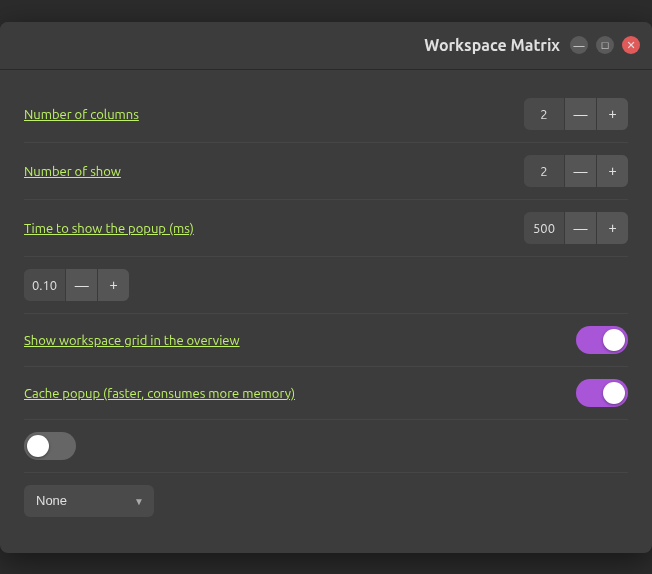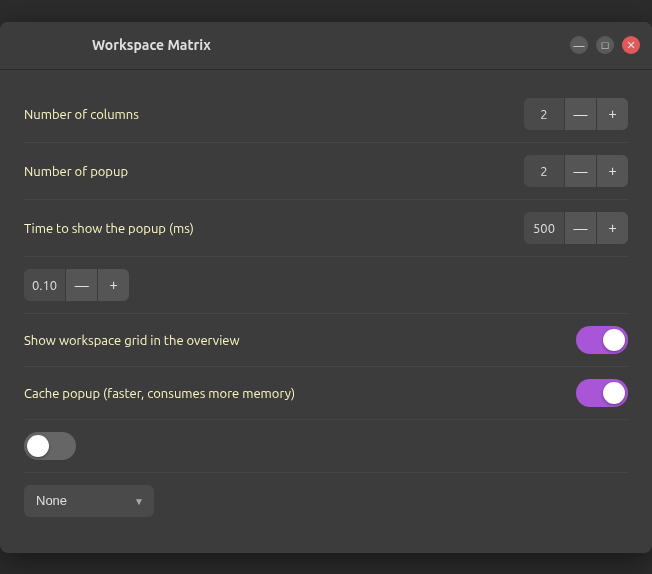--- a/index.html
+++ b/index.html
@@ -30,24 +30,24 @@
       height: 48px;
       border-bottom: 1px solid #2a2a2a;
     }
 
     .titlebar-spacer {
       width: 80px;
     }
 
     .titlebar-title {
       color: #e0e0e0;
-      font-size: 14px;
+      font-size: 16px;
       font-weight: 600;
       flex: 1;
-      text-align: left;
+      text-align: right;
     }
 
     .titlebar-controls {
       display: flex;
       align-items: center;
       gap: 8px;
       width: 80px;
       justify-content: flex-end;
     }
 
@@ -94,22 +94,23 @@
       justify-content: space-between;
       padding: 12px 0;
       border-bottom: 1px solid #464646;
     }
 
     .row:last-child {
       border-bottom: none;
     }
 
     .row-label {
-      color: #fef9c3;
+      color: #bef264;
       font-size: 13px;
+      text-decoration: underline;
     }
 
     .row-control {
       display: flex;
       align-items: center;
       gap: 0;
     }
 
     
     .stepper {
@@ -257,21 +258,21 @@
             <button class="stepper-btn minus">
               <span>—</span>
             </button>
             <button class="stepper-btn plus">
               <span>+</span>
             </button>
           </div>
         </div>
       </div>
       <div class="row">
-        <span class="row-label">Number of popup</span>
+        <span class="row-label">Number of show</span>
         <div class="row-control">
           <div class="stepper">
             <span class="stepper-value">2</span>
             <button class="stepper-btn minus">
               <span>—</span>
             </button>
             <button class="stepper-btn plus">
               <span>+</span>
             </button>
           </div>

